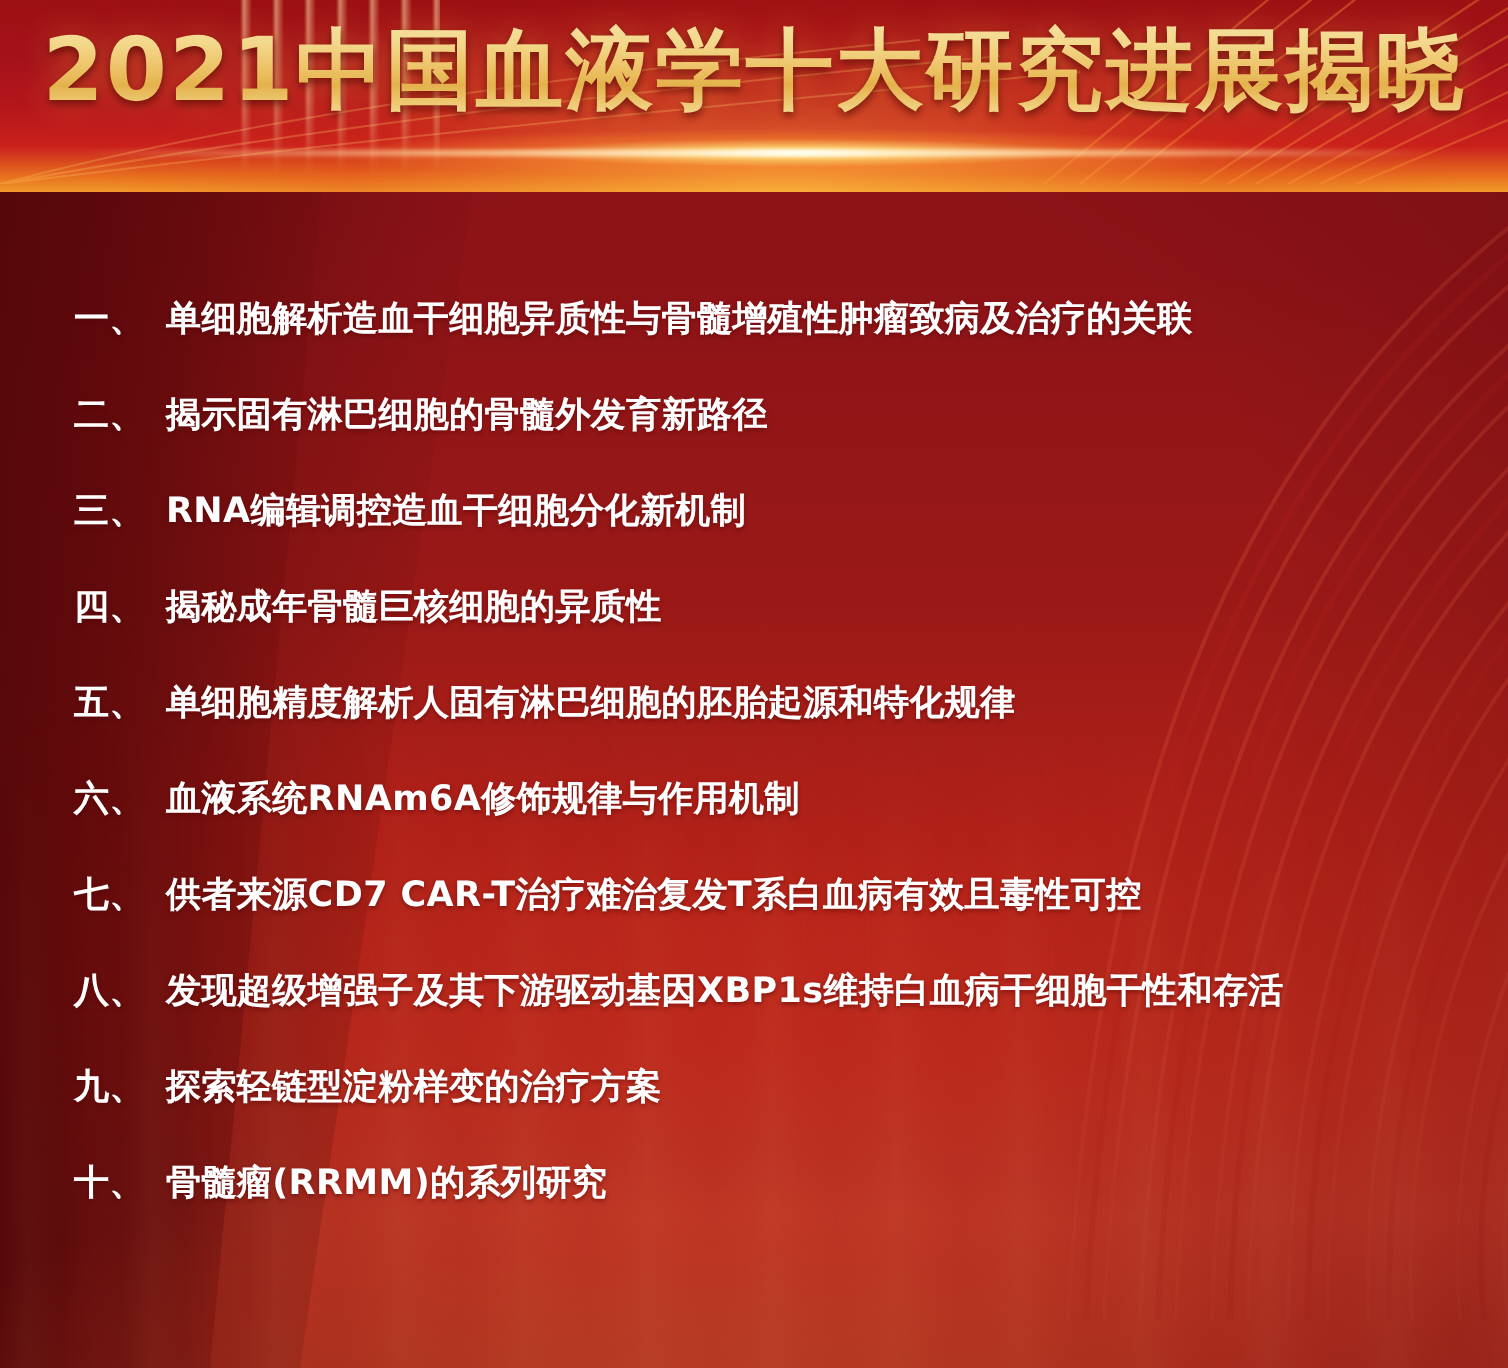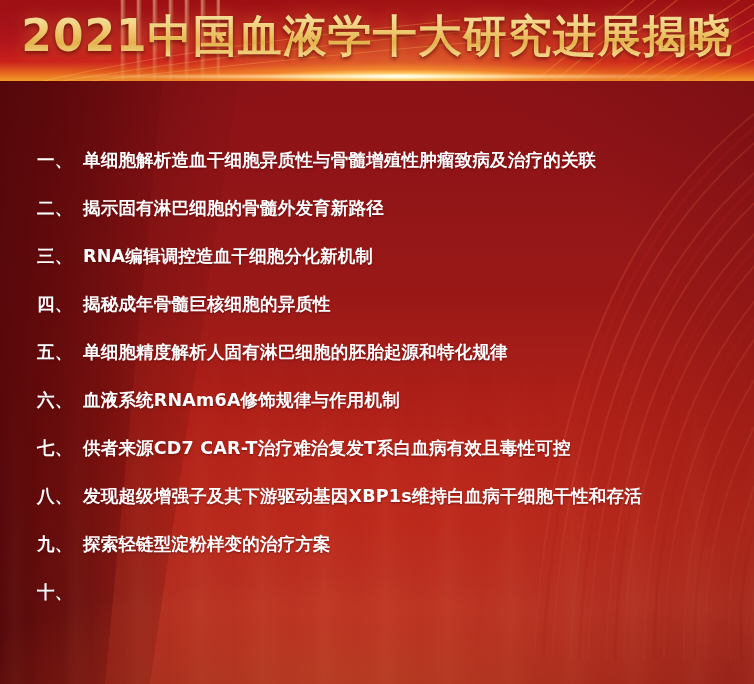--- a/index.html
+++ b/index.html
@@ -91,21 +91,21 @@
     position:absolute; inset:0;
     background: radial-gradient(ellipse 85% 70% at 50% 40%, rgba(0,0,0,0) 40%, rgba(60,3,6,0.35) 100%);
     pointer-events:none;
   }
 
   
   .header {
     position: absolute;
     left: 0; top: 0;
     width: 754px;
-    height: 81px;
+    height: 96px;
     overflow: hidden;
     background: linear-gradient(to bottom, #9d1013 0%, #a4121a 30%, #b4161b 55%, #c9201c 76%, #e8701f 92%, #f19a2a 100%);
   }
   .hdr-radial {
     position:absolute; inset:0;
     background: radial-gradient(ellipse 60% 140% at 52% 100%, rgba(255,190,70,0.55), rgba(220,60,25,0.22) 48%, rgba(160,16,20,0) 75%);
   }
   .hdr-rays {
     position:absolute; inset:0; pointer-events:none;
   }
@@ -317,17 +317,18 @@
     </div>
 
     <div class="item" style="top:440px">
       <span class="num">九、</span>
       <span class="body"><span>探索轻链型淀粉样变的治疗方案</span></span>
     </div>
 
     <div class="item" style="top:488px">
       <span class="num">十、</span>
       <span class="body">
+        <span class="line2">骨髓瘤(RRMM)的系列研究</span>
       </span>
     </div>
 
   </div>
 </div>
 
 </body></html>

